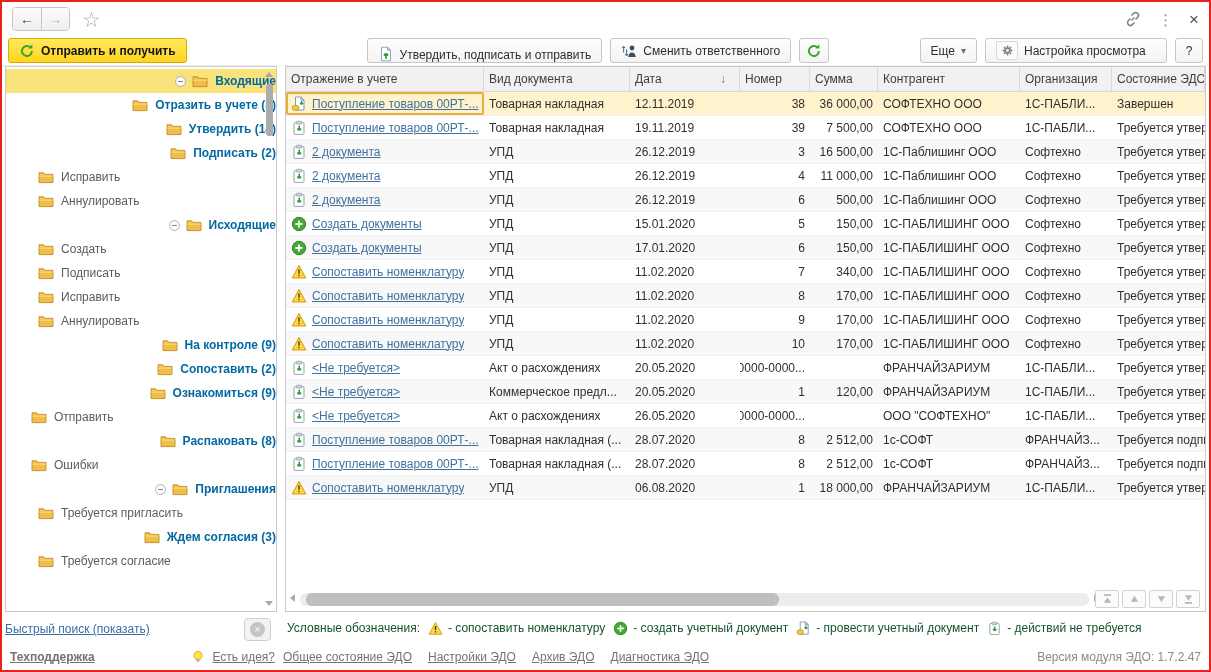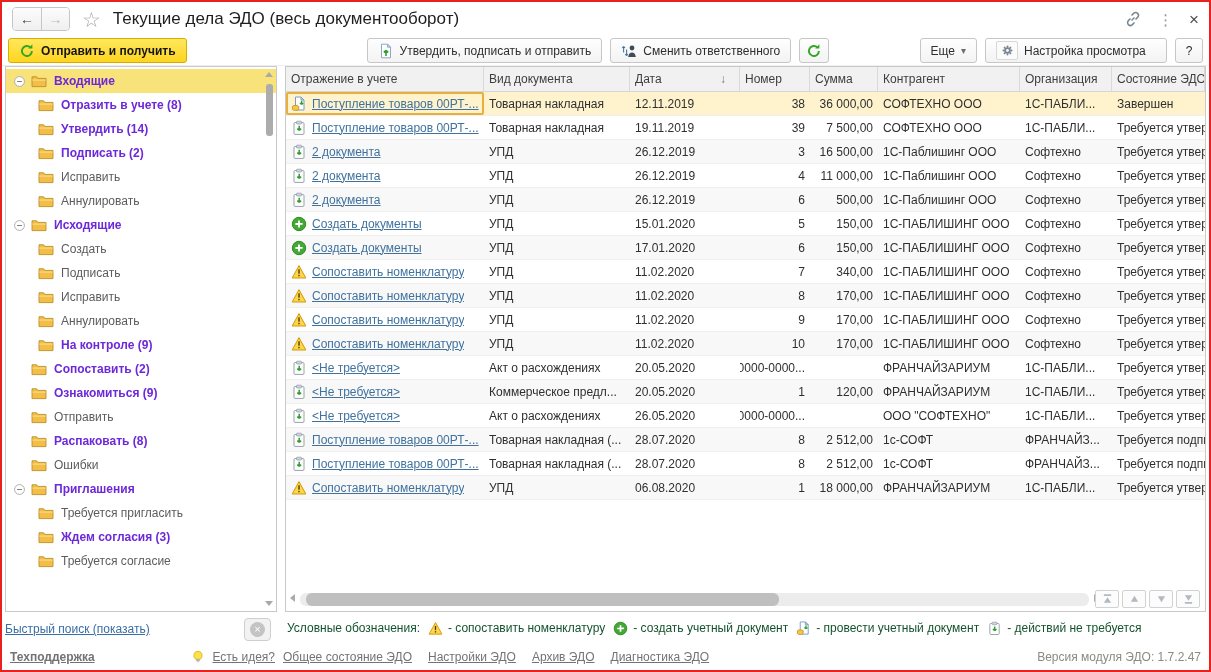--- a/index.html
+++ b/index.html
@@ -17,30 +17,30 @@
   .title{font-size:17px;color:#1E1E1E;margin-left:12px;white-space:nowrap;}
   .tb-right{margin-left:auto;display:flex;align-items:center;gap:16px;}
   .dots{font-size:15px;color:#8A939B;line-height:1;}
   .closex{font-size:17px;color:#4F4F4F;line-height:1;}
   
   .toolbar{height:30px;display:flex;align-items:center;padding:0 6px;gap:8px;border-bottom:1px solid #EFEFEF;}
   .btn{display:inline-flex;align-items:center;gap:6px;background:linear-gradient(#FEFEFE,#F3F3F3);
     border:1px solid #C6C6C6;border-radius:3px;height:25px;padding:0 10px;font-size:12px;color:#2E2E2E;
     font-family:inherit;cursor:pointer;white-space:nowrap;}
   .btn-yellow{background:linear-gradient(#FFE85E,#FFD41F);border-color:#D8AD00;font-weight:700;color:#151515;}
-  .btn-approve{margin-left:172px;}
+  .btn-approve{margin-left:172px;align-items:flex-end;}
   .btn-sq{padding:0 6px;}
   .gearwell{display:inline-flex;width:22px;height:19px;align-items:center;justify-content:center;
     border:1px solid #D8D8D8;border-radius:2px;background:#FBFBFB;}
   
   .main{display:flex;height:578px;}
   .sidebar{width:275px;display:flex;flex-direction:column;padding:0 0 0 3px;flex:none;}
   .treepanel{flex:1;border:1px solid #C9C9C9;background:#fff;position:relative;overflow:hidden;padding-top:2px;}
   .tree-row{height:24px;display:flex;align-items:center;font-size:12px;color:#5C5C5C;cursor:pointer;padding-left:7px;}
-  .tree-row.b{font-weight:700;color:#6d28d9;}
+  .tree-row.b{font-weight:700;color:#0369a1;justify-content:flex-end;}
   .tree-row.sel{background:#F8E27A;}
   .tree-row.lvl1{padding-left:32px;}
   .exp{display:inline-flex;width:13px;height:13px;margin-right:5px;flex:none;}
   .exp-spacer{width:18px;flex:none;}
   .fold{display:inline-flex;width:16px;height:13px;margin-right:7px;flex:none;}
   .vscroll{position:absolute;top:3px;right:2px;bottom:3px;width:9px;}
   .vthumb{position:absolute;top:14px;right:1px;width:7px;height:52px;background:#ACACAC;border-radius:3px;}
   .tri-up{position:absolute;top:2px;right:1px;width:0;height:0;border-left:4px solid transparent;
     border-right:4px solid transparent;border-bottom:5px solid #A9A9A9;}
   .tri-dn{position:absolute;bottom:2px;right:1px;width:0;height:0;border-left:4px solid transparent;
@@ -98,21 +98,20 @@
 <body>
 
 <div class="window">
 
   <div class="titlebar">
     <div class="navgroup">
       <button class="navbtn">←</button>
       <button class="navbtn disabled">→</button>
     </div>
     <span class="star">☆</span>
-    <span class="title">Текущие дела ЭДО (весь документооборот)</span>
     <div class="tb-right">
       <span style="display:inline-flex;width:18px;height:18px;">
         <svg viewBox="0 0 18 18" fill="none" stroke="#7A8894" stroke-width="1.5">
           <path d="M7.5 10.5 L10.5 7.5"></path>
           <path d="M6.5 8.5 4.4 10.6a2.8 2.8 0 0 0 4 4l2.1-2.1"></path>
           <path d="M11.5 9.5l2.1-2.1a2.8 2.8 0 0 0-4-4L7.5 5.5"></path>
         </svg>
       </span>
       <span class="dots">⋮</span>
       <span class="closex">×</span>

